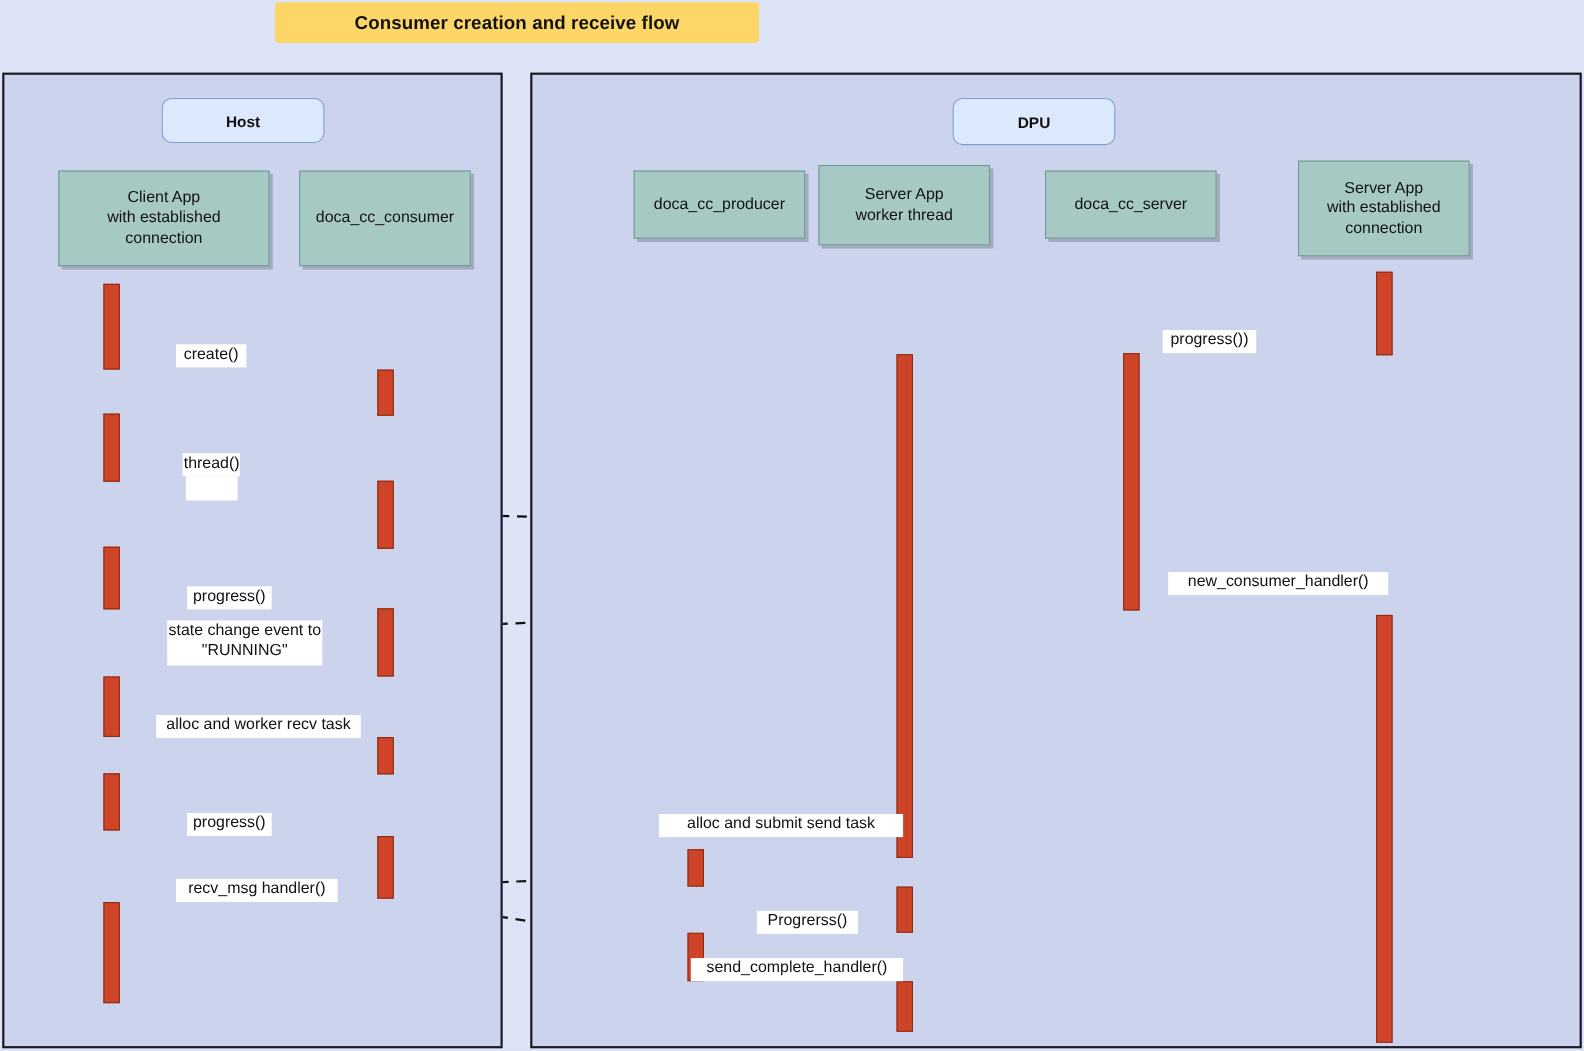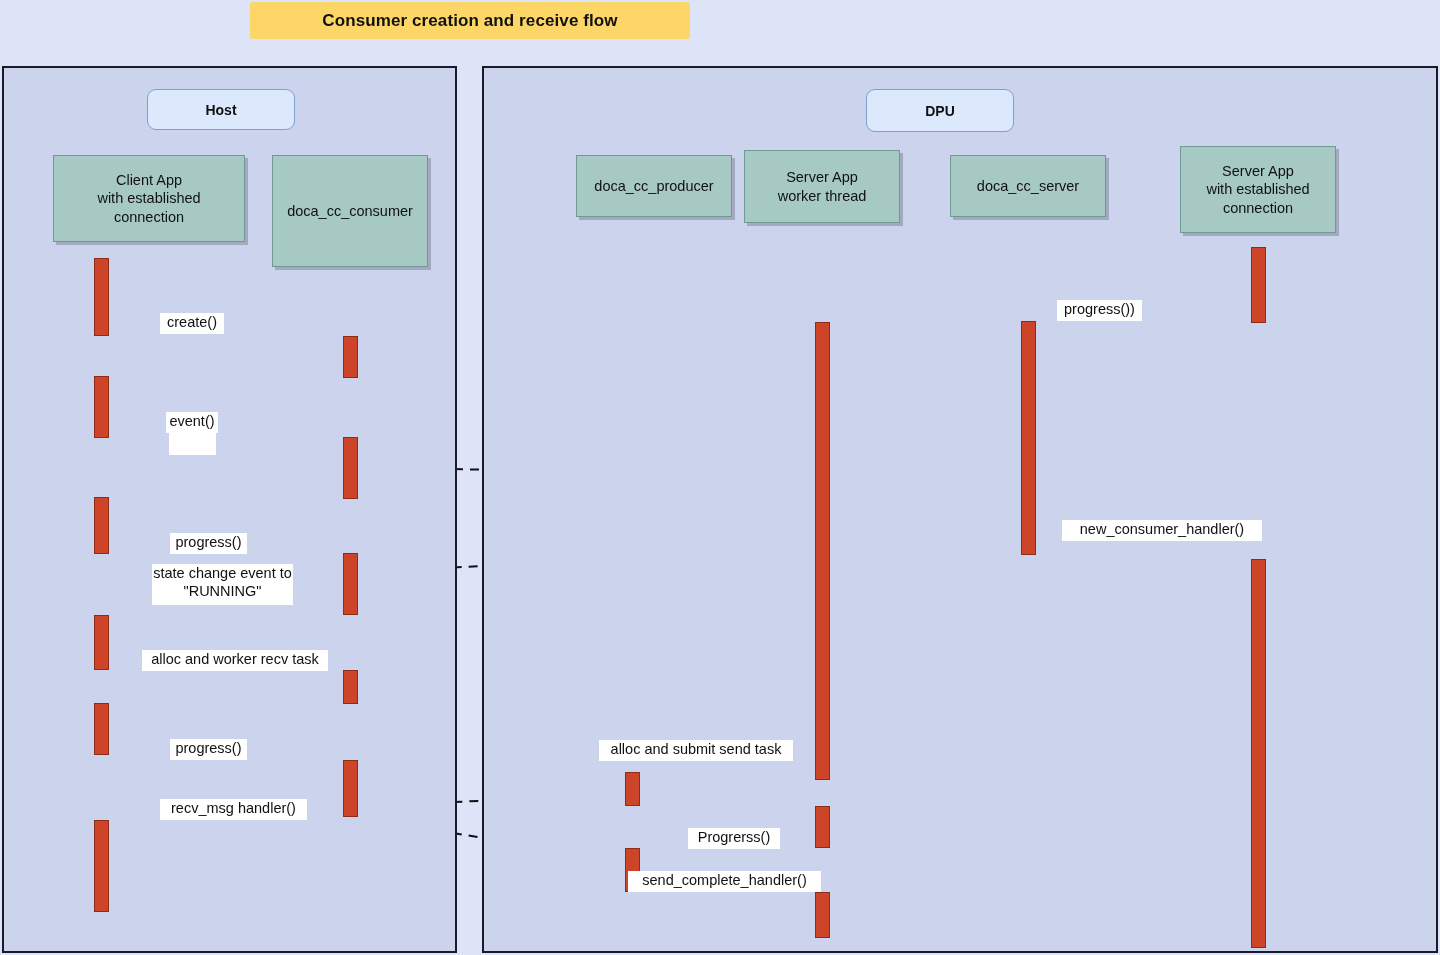--- a/index.html
+++ b/index.html
@@ -148,21 +148,21 @@
       <div class="panel" style="left: 2px; top: 66px; width: 455px; height: 887px;"></div>
       <div class="panel-label" style="left: 147px; top: 89px; width: 148px; height: 41px;">Host</div>
       <div class="panel" style="left: 482px; top: 66px; width: 956px; height: 887px;"></div>
       <div class="panel-label" style="left: 866px; top: 89px; width: 148px; height: 43px;">DPU</div>
     </div>
 
   <div id="lifelines">
       <div class="lifeline-box" style="left: 15px; top: 155px; width: 192px; height: 87px; margin-left: 38px;">Client App
 with established
 connection</div>
-      <div class="lifeline-box" style="left: 272px; top: 155px; width: 156px; height: 112px;">doca_cc_consumer</div>
+      <div class="lifeline-box" style="left: 272px; top: 155px; width: 156px; height: 87px;">doca_cc_consumer</div>
       <div class="lifeline-box" style="left: 576px; top: 155px; width: 156px; height: 62px;">doca_cc_producer</div>
       <div class="lifeline-box" style="left: 744px; top: 150px; width: 156px; height: 73px;">Server App
 worker thread</div>
       <div class="lifeline-box" style="left: 950px; top: 155px; width: 156px; height: 62px;">doca_cc_server</div>
       <div class="lifeline-box" style="left: 1180px; top: 146px; width: 156px; height: 87px;">Server App
 with established
 connection</div>
     </div>
 
   <div id="activations">
@@ -182,28 +182,28 @@
       <div class="activation" style="left: 815px; top: 322px; width: 15px; height: 458px;"></div>
       <div class="activation" style="left: 815px; top: 806px; width: 15px; height: 42px;"></div>
       <div class="activation" style="left: 815px; top: 892px; width: 15px; height: 46px;"></div>
       <div class="activation" style="left: 1021px; top: 321px; width: 15px; height: 234px;"></div>
       <div class="activation" style="left: 1251px; top: 247px; width: 15px; height: 76px;"></div>
       <div class="activation" style="left: 1251px; top: 559px; width: 15px; height: 389px;"></div>
     </div>
 
   <div id="labels">
       <div class="msg-label" style="left: 160px; top: 313px; width: 64px; height: 21px;">create()</div>
-      <div class="msg-label" style="left: 166px; top: 412px; width: 52px; height: 21px;">event()</div>
+      <div class="msg-label" style="left: 166px; top: 412px; width: 52px; height: 21px;">thread()</div>
       <div class="msg-label" style="left: 169px; top: 433px; width: 47px; height: 22px;"></div>
       <div class="msg-label" style="left: 170px; top: 533px; width: 77px; height: 21px;">progress()</div>
       <div class="msg-label" style="left: 152px; top: 564px; width: 141px; height: 41px;">state change event to
 "RUNNING"</div>
       <div class="msg-label" style="left: 142px; top: 650px; width: 186px; height: 21px;">alloc and worker recv task</div>
       <div class="msg-label" style="left: 170px; top: 739px; width: 77px; height: 21px;">progress()</div>
       <div class="msg-label" style="left: 160px; top: 799px; width: 147px; height: 21px;">recv_msg handler()</div>
       <div class="msg-label" style="left: 1057px; top: 300px; width: 85px; height: 21px;">progress())</div>
       <div class="msg-label" style="left: 1062px; top: 520px; width: 200px; height: 21px;">new_consumer_handler()</div>
-      <div class="msg-label" style="left: 599px; top: 740px; width: 194px; height: 21px;">alloc and submit send task</div>
+      <div class="msg-label" style="left: 599px; top: 740px; width: 222px; height: 21px;">alloc and submit send task</div>
       <div class="msg-label" style="left: 688px; top: 828px; width: 92px; height: 21px;">Progrerss()</div>
       <div class="msg-label" style="left: 628px; top: 871px; width: 193px; height: 21px;">send_complete_handler()</div>
     </div>
 
 </div>
 
 </body></html>

